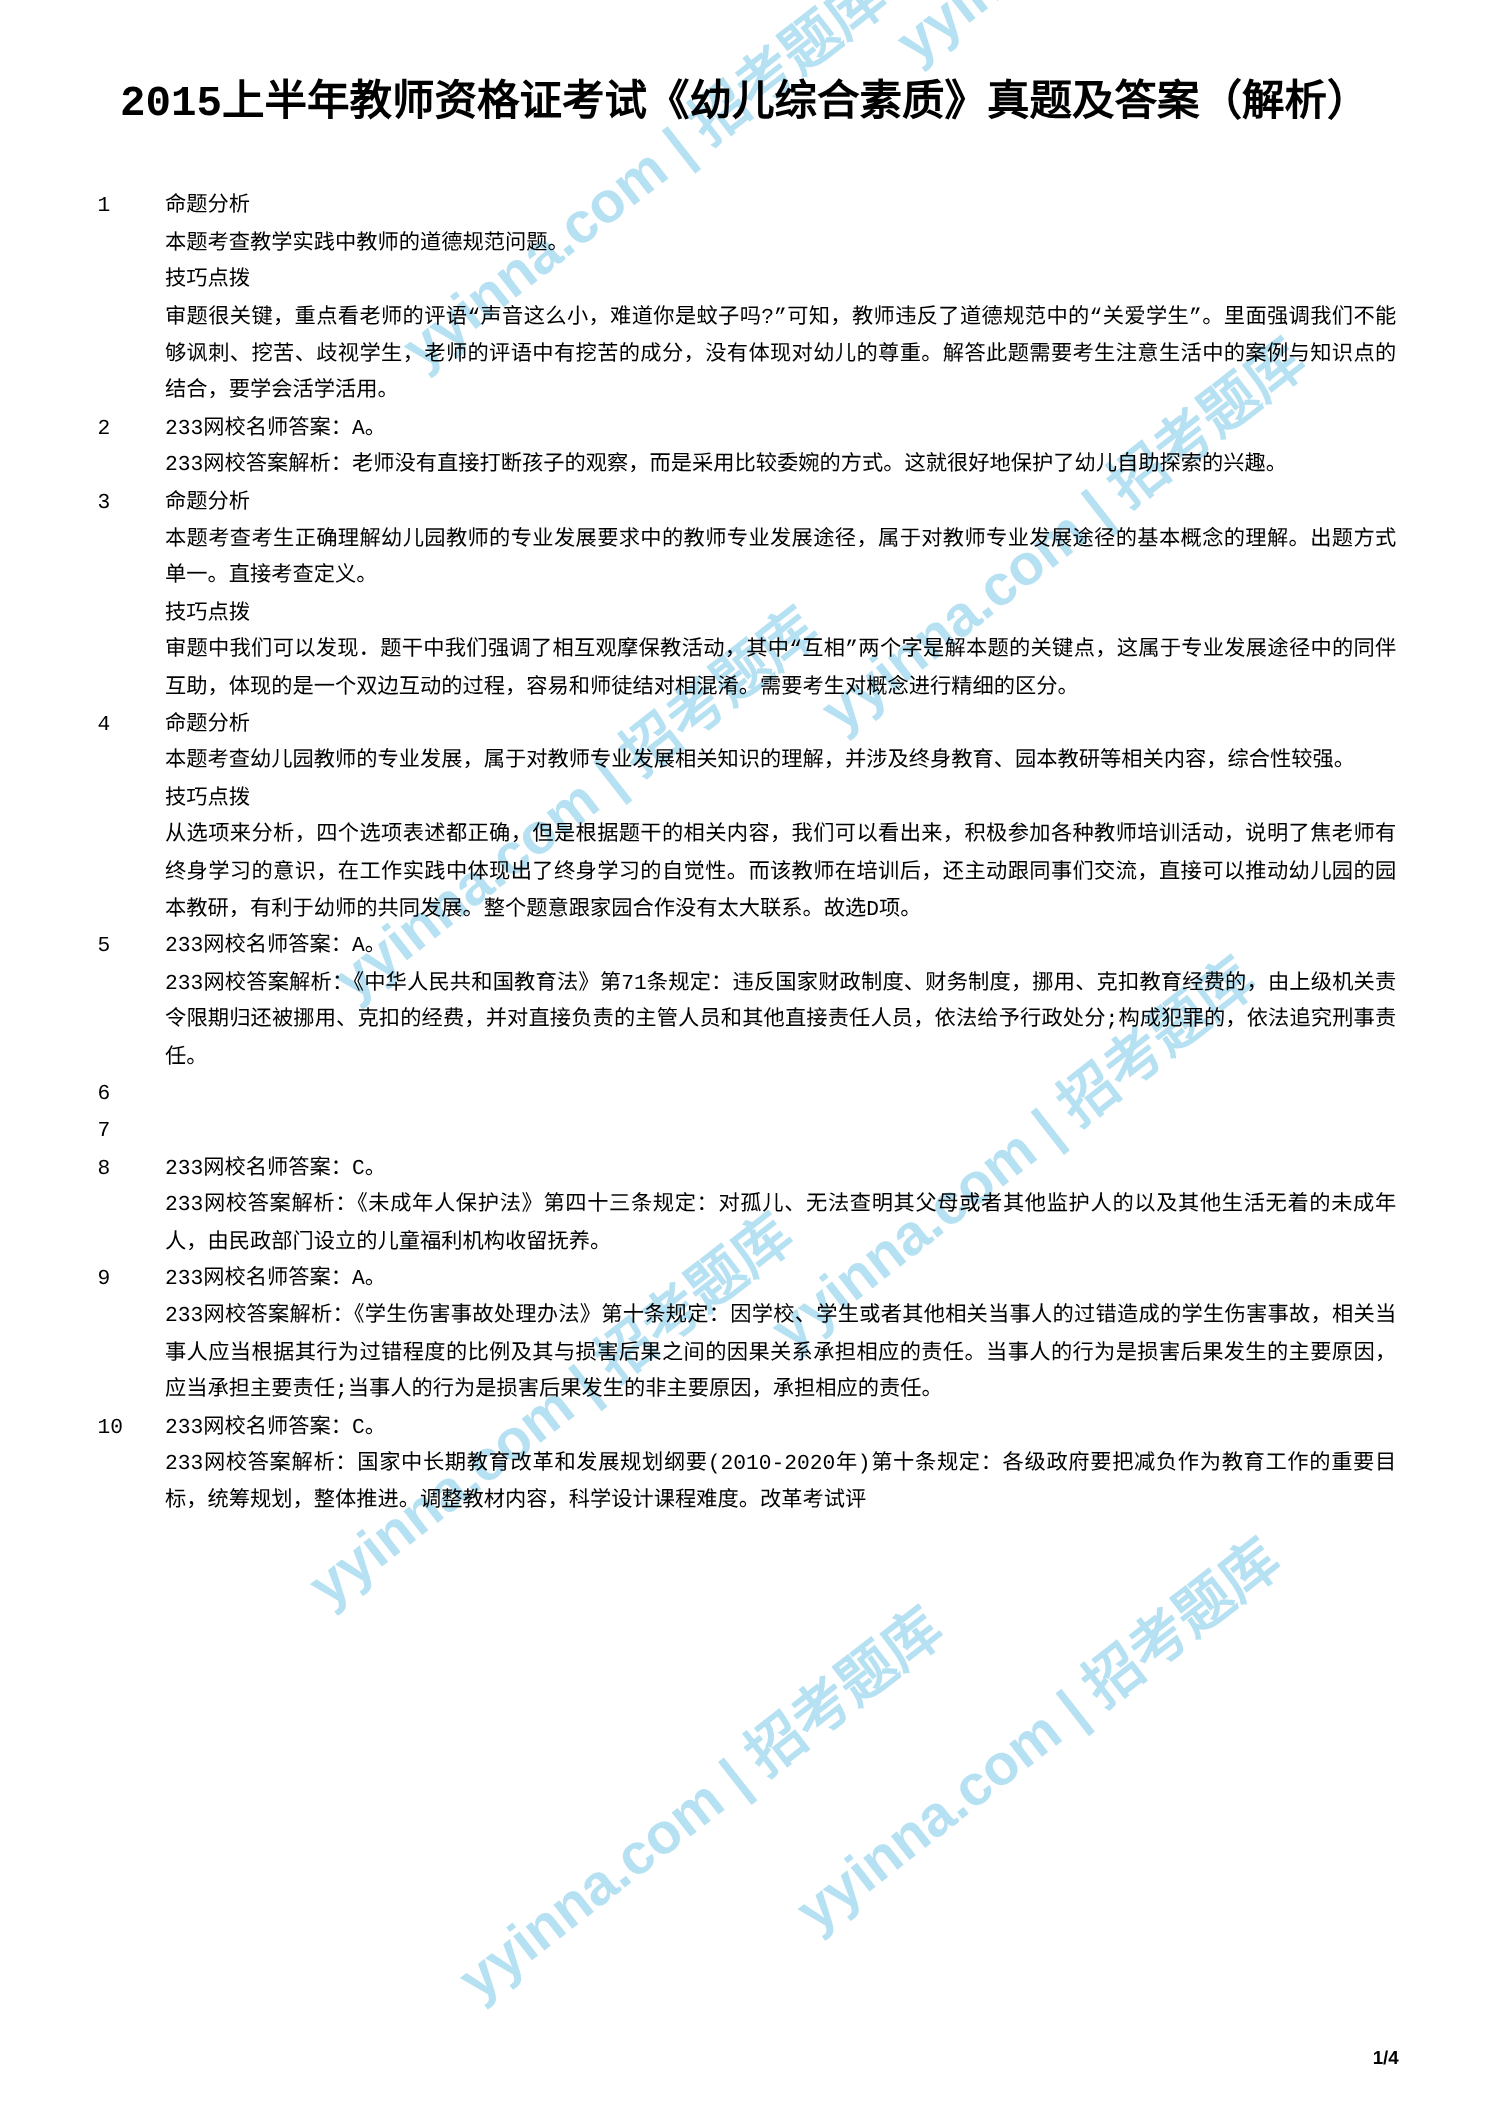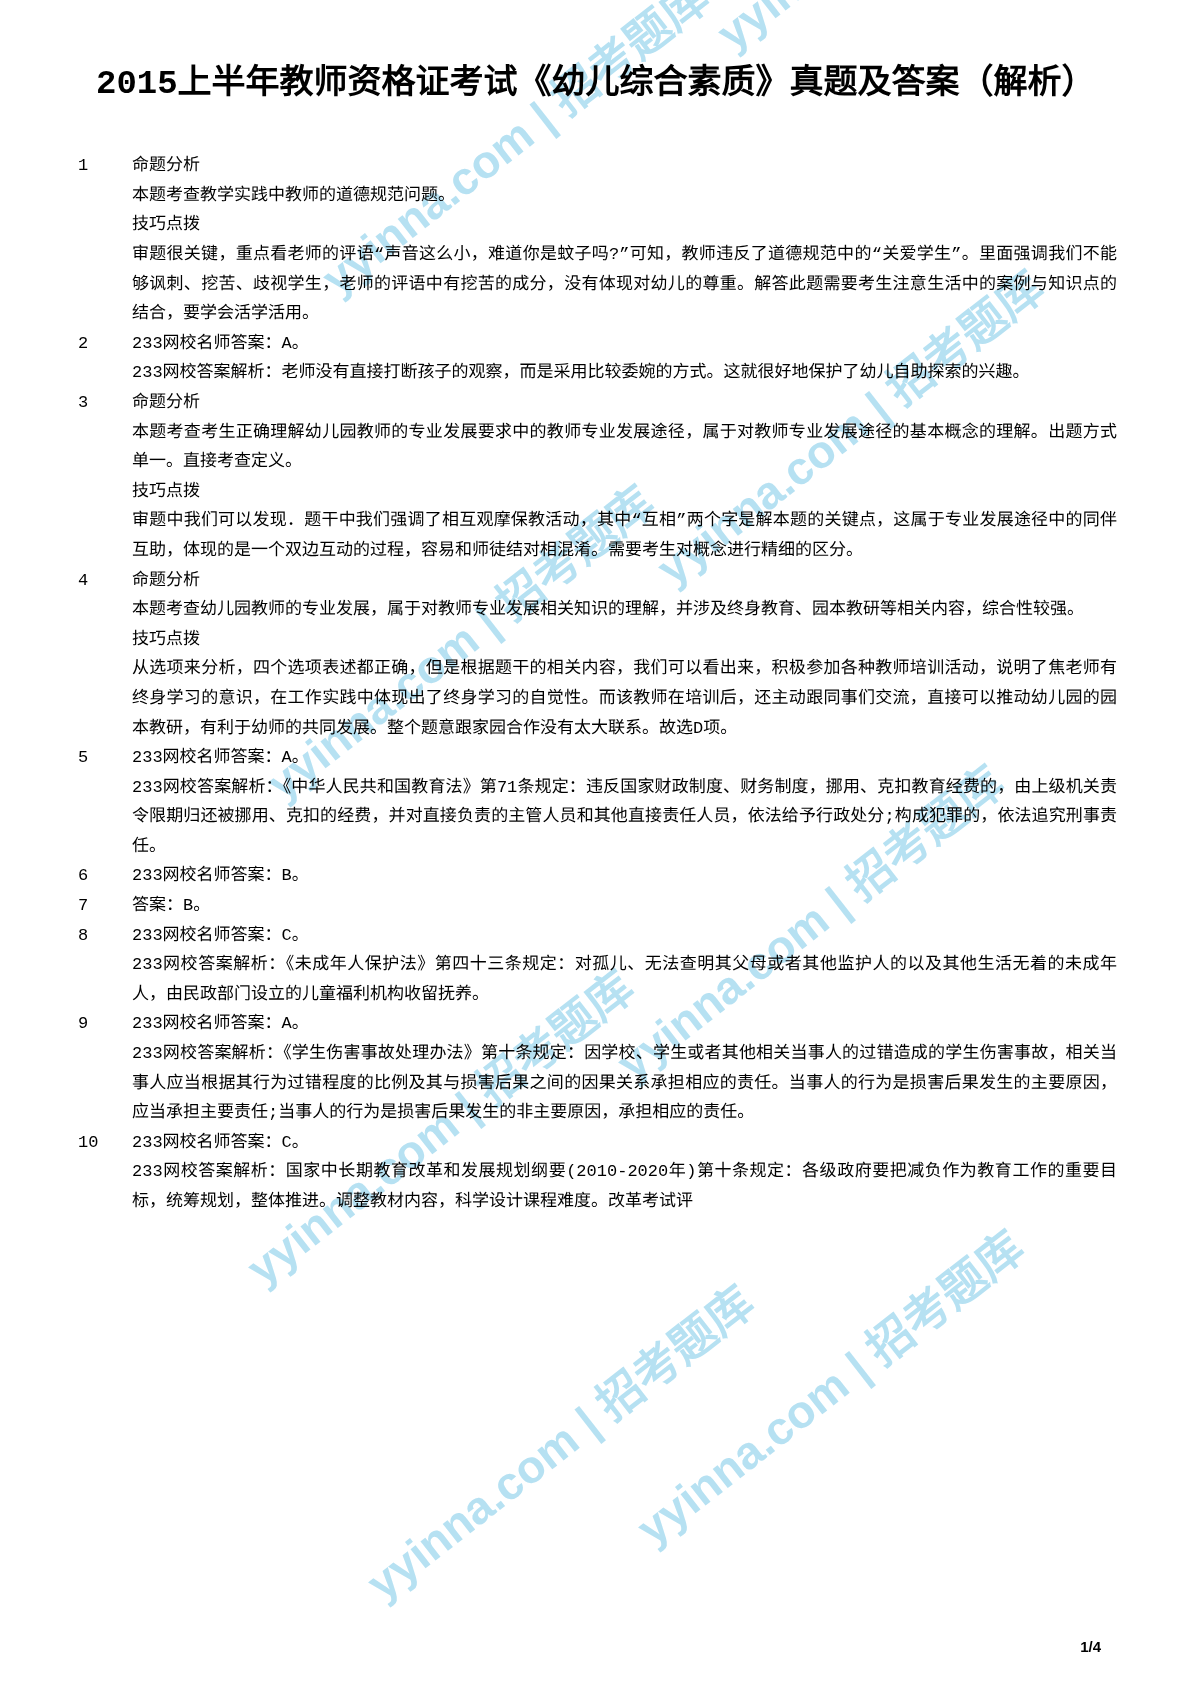--- a/index.html
+++ b/index.html
@@ -87,21 +87,21 @@
     line-height: 29.6px;
     text-align: justify;
     text-justify: inter-ideograph;
     color: #000000;
     margin: 0;
     word-break: break-all;
   }
 
   .page-footer {
     position: absolute;
-    right: 88px;
+    right: 70px;
     bottom: 28px;
     font-size: 15px;
     font-weight: bold;
     color: #000000;
     z-index: 3;
   }
 </style>
 </head>
 <body>
 
@@ -160,27 +160,25 @@
         <div class="qa-item">
           <div class="qa-num">5</div>
           <div class="qa-body">
             <p class="qa-line">233网校名师答案：A。</p>
             <p class="qa-line">233网校答案解析：《中华人民共和国教育法》第71条规定：违反国家财政制度、财务制度，挪用、克扣教育经费的，由上级机关责令限期归还被挪用、克扣的经费，并对直接负责的主管人员和其他直接责任人员，依法给予行政处分;构成犯罪的，依法追究刑事责任。</p>
           </div>
         </div>
         <div class="qa-item">
           <div class="qa-num">6</div>
           <div class="qa-body">
-            <p class="qa-line">233网校名师答案：B。</p>
           </div>
         </div>
         <div class="qa-item">
           <div class="qa-num">7</div>
           <div class="qa-body">
-            <p class="qa-line">答案：B。</p>
           </div>
         </div>
         <div class="qa-item">
           <div class="qa-num">8</div>
           <div class="qa-body">
             <p class="qa-line">233网校名师答案：C。</p>
             <p class="qa-line">233网校答案解析：《未成年人保护法》第四十三条规定：对孤儿、无法查明其父母或者其他监护人的以及其他生活无着的未成年人，由民政部门设立的儿童福利机构收留抚养。</p>
           </div>
         </div>
         <div class="qa-item">

